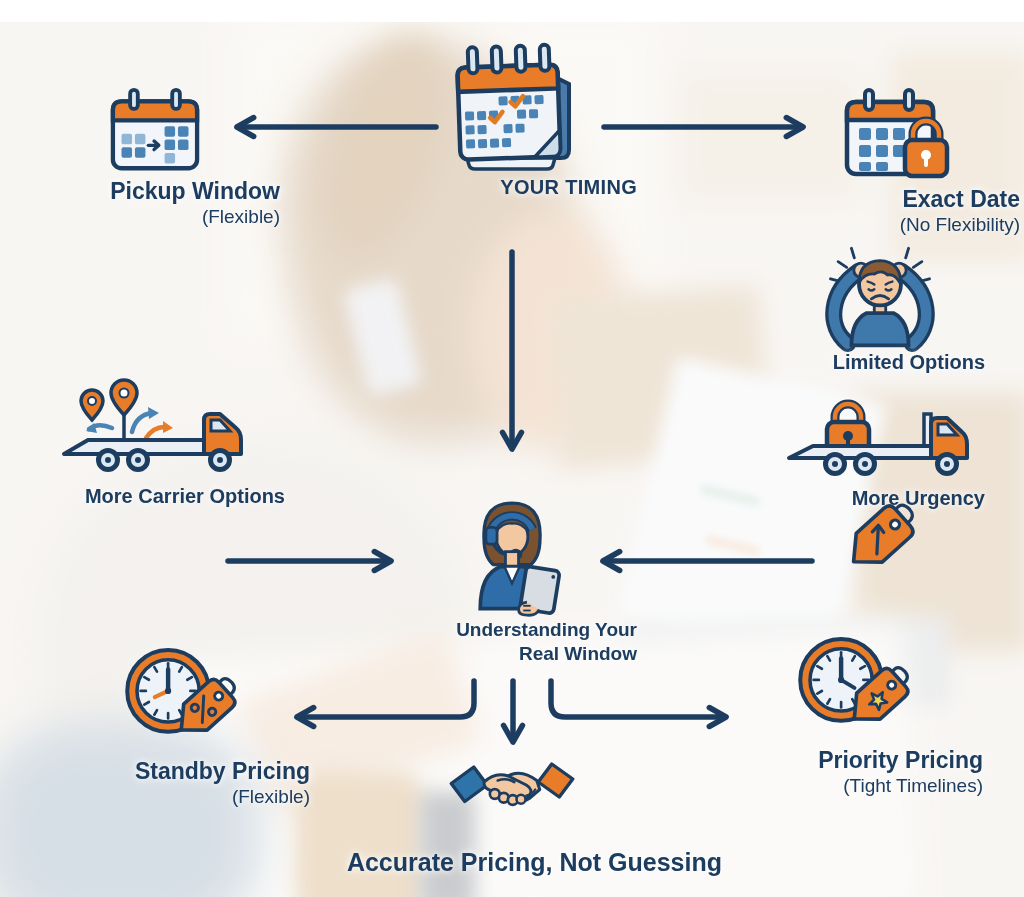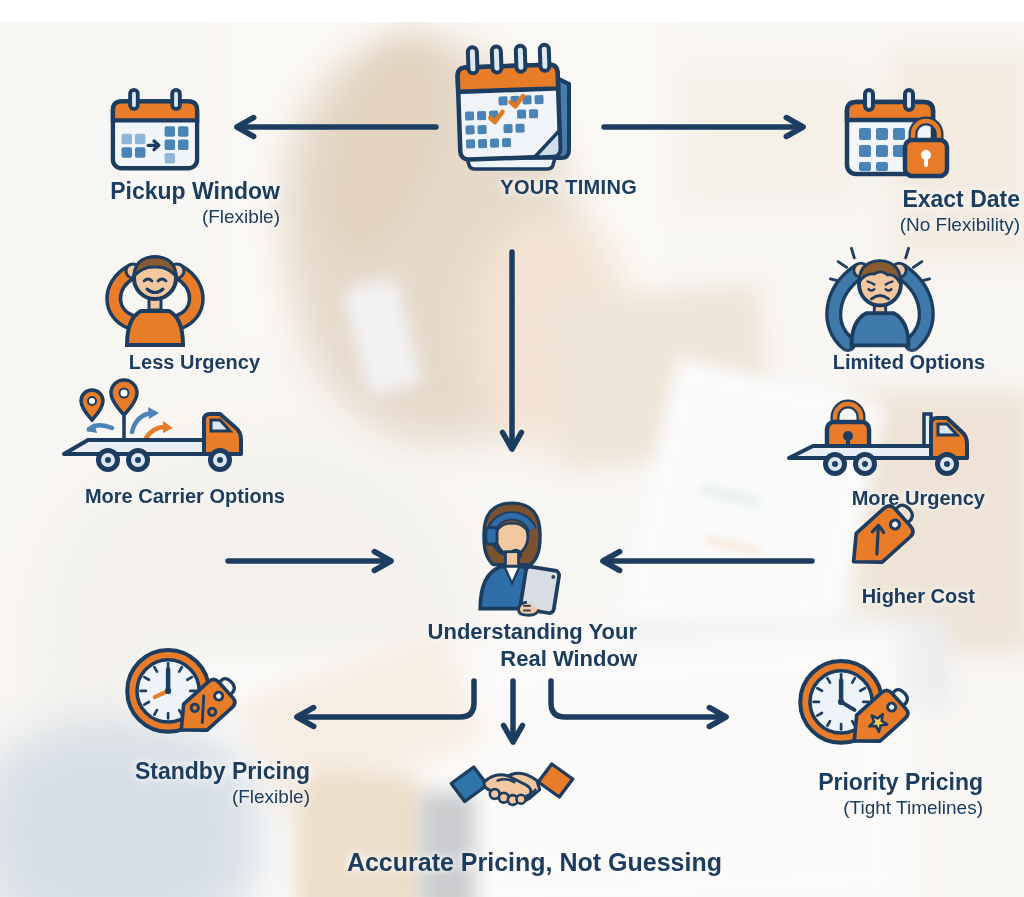--- a/index.html
+++ b/index.html
@@ -16,21 +16,21 @@
   .connectors{position:absolute;left:0;top:0;width:1024px;height:897px;z-index:2;pointer-events:none}
 
   
   .node{position:absolute;z-index:3;text-align:right}
   .node svg{display:block;margin:0 auto;overflow:visible}
   .halo{text-shadow:0 0 6px rgba(255,255,255,.95),0 0 14px rgba(255,255,255,.8)}
   .t-root{font-size:20px;font-weight:bold;color:#1d3d60;line-height:1.18;letter-spacing:.3px;margin-top:6px}
   .t-node{font-size:23px;font-weight:bold;color:#1d3d60;line-height:1.12;margin-top:5px}
   .t-sub{font-size:19px;font-weight:500;color:#1d3d60;line-height:1.3}
   .t-item{font-size:20px;font-weight:bold;color:#1d3d60;margin-top:5px}
-  .t-center{font-size:22px;font-weight:bold;color:#1d3d60;line-height:1.24;margin-top:8px}
+  .t-center{font-size:19px;font-weight:bold;color:#1d3d60;line-height:1.24;margin-top:8px}
   .t-footer{font-size:25px;font-weight:bold;color:#1d3d60;margin-top:24px}
 </style>
 </head>
 <body>
 
 <div id="canvas">
 
   <div class="photo">
     <div class="blob" style="left:230px;top:-10px;width:430px;height:330px;background:#f6f2ea;filter:blur(18px)"></div>
     <div class="blob" style="left:680px;top:50px;width:180px;height:130px;background:#eadfcd;filter:blur(14px)"></div>
@@ -161,40 +161,20 @@
       <path d="M74 56 v-8 a13 13 0 0 1 26 0 v8" fill="none" stroke="#1d3d60" stroke-width="9" stroke-linecap="round"></path>
       <path d="M74 56 v-8 a13 13 0 0 1 26 0 v8" fill="none" stroke="#e87c28" stroke-width="4.5" stroke-linecap="round"></path>
       <rect x="66" y="54" width="42" height="36" rx="7" fill="#e87c28" stroke="#1d3d60" stroke-width="4.5"></rect>
       <circle cx="87" cy="69" r="5" fill="#fff"></circle>
         <rect x="85" y="71" width="4" height="10" rx="2" fill="#fff"></rect>
     </svg>
     <div class="t-node halo">Exact Date</div>
     <div class="t-sub halo">(No Flexibility)</div>
   </div>
 
-  <div class="node" style="left:50px;top:244px;width:210px">
-    <svg width="116" height="102" viewBox="0 0 116 102">
-      <path d="M34 78 C12 70 10 42 34 28" stroke="#1d3d60" stroke-width="17" fill="none" stroke-linecap="round"></path>
-      <path d="M34 78 C12 70 10 42 34 28" stroke="#e87c28" stroke-width="10" fill="none" stroke-linecap="round"></path>
-      <path d="M82 78 C104 70 106 42 82 28" stroke="#1d3d60" stroke-width="17" fill="none" stroke-linecap="round"></path>
-      <path d="M82 78 C104 70 106 42 82 28" stroke="#e87c28" stroke-width="10" fill="none" stroke-linecap="round"></path>
-      <circle cx="36" cy="27" r="7" fill="#f3c79f" stroke="#1d3d60" stroke-width="3"></circle>
-      <circle cx="80" cy="27" r="7" fill="#f3c79f" stroke="#1d3d60" stroke-width="3"></circle>
-      <rect x="52" y="52" width="12" height="14" fill="#f3c79f" stroke="#1d3d60" stroke-width="3"></rect>
-      <path d="M30 101 Q30 74 44 67 L72 67 Q86 74 86 101 Z" fill="#e87c28" stroke="#1d3d60" stroke-width="4"></path>
-      <circle cx="58" cy="34" r="21" fill="#f3c79f" stroke="#1d3d60" stroke-width="4"></circle>
-      <path d="M37 32 Q38 13 58 13 Q78 13 79 32 Q70 22 58 23 Q46 22 37 32 Z" fill="#8a5a33" stroke="#1d3d60" stroke-width="3"></path>
-      <g stroke="#1d3d60" fill="none" stroke-linecap="round">
-        <path d="M47 37 q4 -4 8 0" stroke-width="2.8"></path>
-        <path d="M61 37 q4 -4 8 0" stroke-width="2.8"></path>
-        <path d="M50 45 q8 7 16 0" stroke-width="3"></path>
-      </g>
-    </svg>
-    <div class="t-item halo">Less Urgency</div>
-  </div>
 
   <div class="node" style="left:25px;top:378px;width:260px">
     <svg width="195" height="102" viewBox="0 0 195 102">
       <path d="M66 37 V60" stroke="#1d3d60" stroke-width="3.5"></path>
       <path d="M34 12 a11 11 0 0 1 11 11 q0 7 -11 19 q-11 -12 -11 -19 a11 11 0 0 1 11 -11 Z" fill="#e87c28" stroke="#1d3d60" stroke-width="3.5"></path>
       <circle cx="34" cy="23" r="4" fill="#fff" stroke="#1d3d60" stroke-width="2"></circle>
       <path d="M66 2 a13 13 0 0 1 13 13 q0 8 -13 22 q-13 -14 -13 -22 a13 13 0 0 1 13 -13 Z" fill="#e87c28" stroke="#1d3d60" stroke-width="3.5"></path>
       <circle cx="66" cy="15" r="4.5" fill="#fff" stroke="#1d3d60" stroke-width="2"></circle>
       <path d="M54 50 Q40 44 31 51" fill="none" stroke="#4a83b5" stroke-width="4.5" stroke-linecap="round"></path>
       <path d="M36 45 L28 53 L39 55 Z" fill="#4a83b5"></path>
@@ -279,21 +259,20 @@
   <div class="node" style="left:785px;top:496px;width:190px">
     <svg width="96" height="84" viewBox="0 0 104 104">
       <g transform="rotate(-42 52 52)">
         <path d="M80 44 Q102 30 103 50 Q103 62 90 61" fill="none" stroke="#1d3d60" stroke-width="4"></path>
         <path d="M8 52 L34 28 H80 Q90 28 90 38 V66 Q90 76 80 76 H34 Z" fill="#e87c28" stroke="#1d3d60" stroke-width="4.5" stroke-linejoin="round"></path>
         <circle cx="77" cy="52" r="5.5" fill="#fff" stroke="#1d3d60" stroke-width="4"></circle>
         <path d="M36 64 L60 40" stroke="#1d3d60" stroke-width="4" stroke-linecap="round"></path>
         <path d="M50 40 L61 39 L60 50" fill="none" stroke="#1d3d60" stroke-width="4" stroke-linecap="round" stroke-linejoin="round"></path>
       </g>
     </svg>
-    <div class="t-item halo">Higher Cost</div>
   </div>
 
   <div class="node" style="left:387px;top:484px;width:250px">
     <svg width="112" height="126" viewBox="0 0 120 134">
       <path d="M30 58 Q28 20 60 20 Q92 20 90 58 Q90 78 80 86 L40 86 Q30 78 30 58 Z" fill="#7a5230" stroke="#1d3d60" stroke-width="3.5"></path>
       <ellipse cx="60" cy="56" rx="17" ry="20" fill="#f3c79f" stroke="#1d3d60" stroke-width="3"></ellipse>
       <path d="M43 50 Q44 34 60 34 Q76 34 77 50 Q68 40 60 42 Q52 40 43 50 Z" fill="#7a5230" stroke="#1d3d60" stroke-width="2.5"></path>
       <path d="M38 48 A24 24 0 0 1 82 48" fill="none" stroke="#1d3d60" stroke-width="10"></path>
       <path d="M38 48 A24 24 0 0 1 82 48" fill="none" stroke="#2f6da8" stroke-width="6"></path>
       <rect x="32" y="46" width="12" height="18" rx="4" fill="#2f6da8" stroke="#1d3d60" stroke-width="3"></rect>
@@ -345,21 +324,21 @@
         <circle cx="77" cy="52" r="5.5" fill="#fff" stroke="#1d3d60" stroke-width="4"></circle>
         <circle cx="42" cy="42" r="5" fill="none" stroke="#1d3d60" stroke-width="4"></circle>
         <circle cx="56" cy="62" r="5" fill="none" stroke="#1d3d60" stroke-width="4"></circle>
         <path d="M36 64 L62 38" stroke="#1d3d60" stroke-width="4" stroke-linecap="round"></path>
       </g>
     </svg>
     <div class="t-node halo">Standby Pricing</div>
     <div class="t-sub halo">(Flexible)</div>
   </div>
 
-  <div class="node" style="left:733px;top:653px;width:250px">
+  <div class="node" style="left:733px;top:631px;width:250px">
     <svg width="140" height="112" viewBox="0 0 150 126">
       <circle cx="56" cy="55" r="46" fill="#e87c28" stroke="#1d3d60" stroke-width="4.5"></circle>
       <circle cx="56" cy="55" r="35" fill="#edf3f8" stroke="#1d3d60" stroke-width="4"></circle>
       <g stroke="#1d3d60" stroke-width="3" stroke-linecap="round">
         <path d="M56 24 V30"></path>
           <path d="M71.5 28.2 L68.5 33.4"></path>
           <path d="M82.8 39.5 L77.6 42.5"></path>
           <path d="M87 55 H81"></path>
         <path d="M82.8 70.5 L77.6 67.5"></path>
           <path d="M71.5 81.8 L68.5 76.6"></path>

